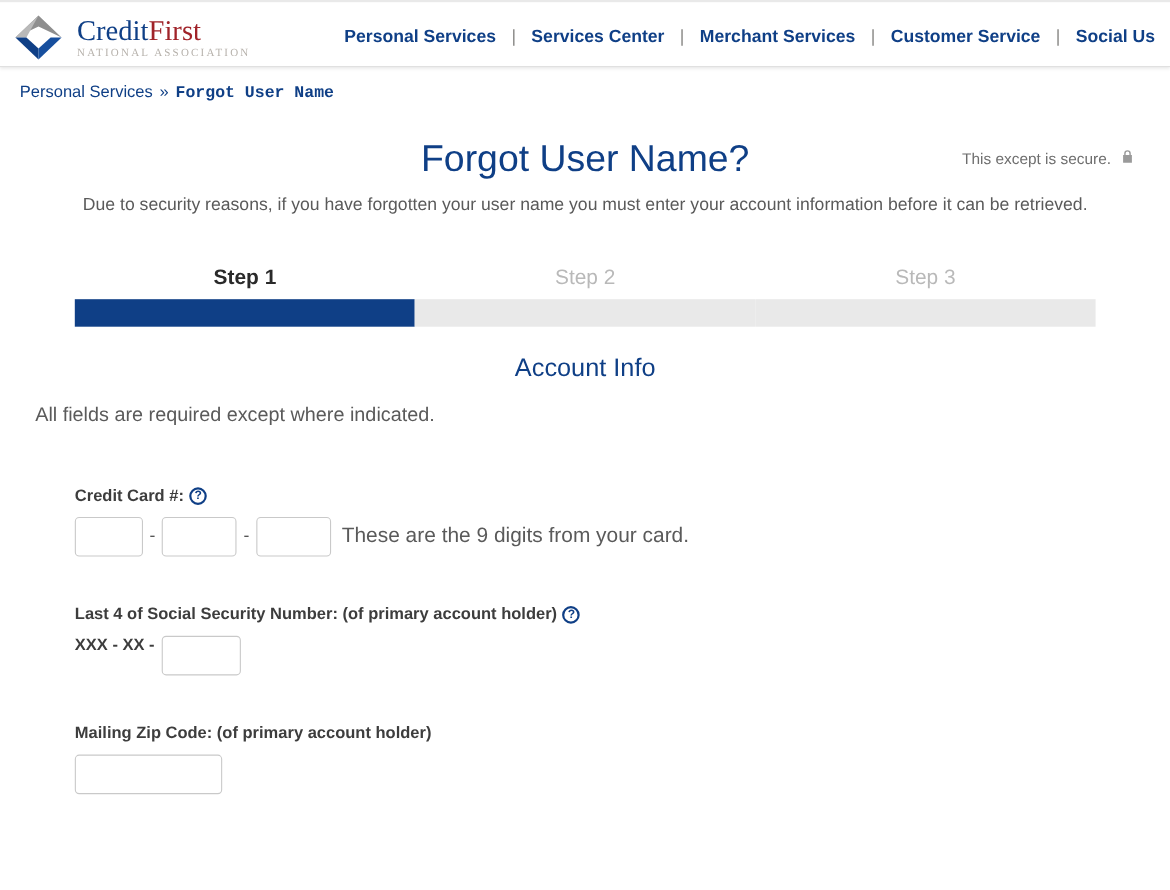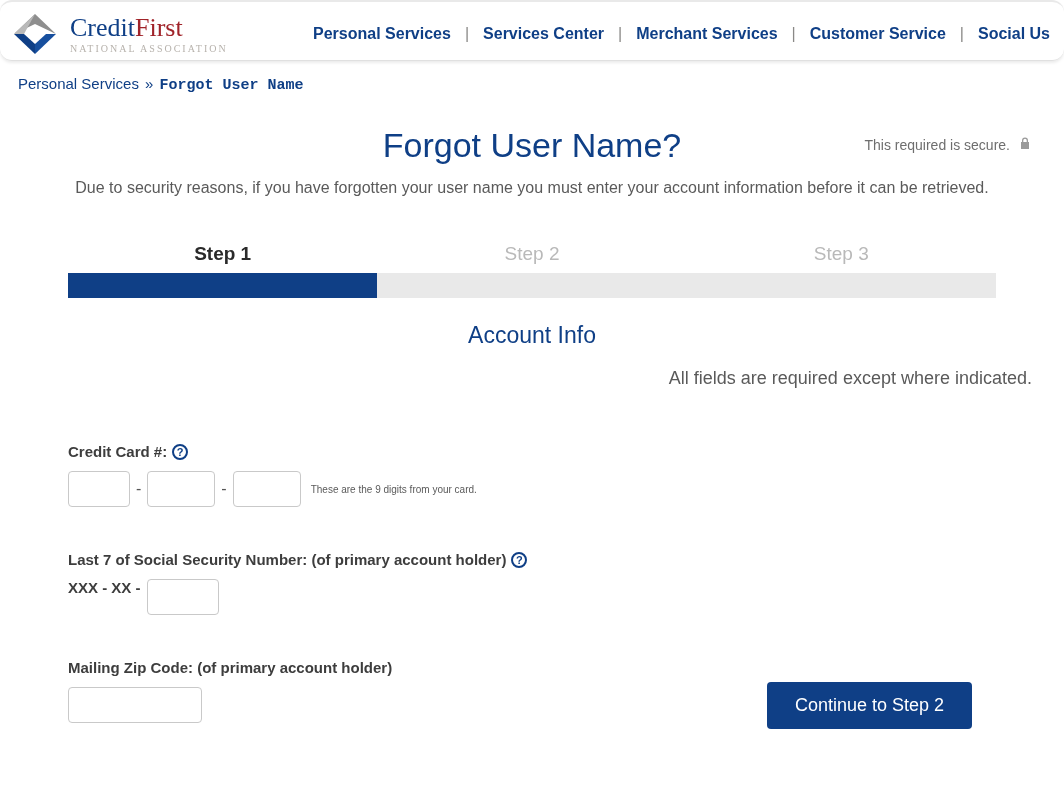--- a/index.html
+++ b/index.html
@@ -11,21 +11,20 @@
     color: #3b3b3b;
   }
   .topbar {
     display: flex;
     align-items: center;
     padding: 8px 0 2px 6px;
     border-top: 2px solid #e9e9e9;
     border-bottom: 1px solid #e0e0e0;
     box-shadow: 0 2px 3px rgba(0,0,0,0.08);
     position: relative;
-    border-radius: 12px;
   }
   .logo-wrap {
     display: flex;
     align-items: center;
     padding: 0 10px 0 0;
   }
   .logo-wrap svg { display: block; }
   .brand-text {
     display: flex;
     flex-direction: column;
@@ -141,21 +140,21 @@
   .progress .seg { flex: 1; background: #e9e9e9; }
   .progress .seg.done { background: #0f3f86; }
   .section-title {
     text-align: center;
     font-size: 23px;
     color: #0f3f86;
     margin-top: 24px;
     font-weight: 400;
   }
   .section-sub {
-    text-align: right;
+    text-align: left;
     color: #5a5a5a;
     font-size: 18px;
     margin-top: 16px;
   }
   .form {
     margin-top: 54px;
     max-width: 928px;
     margin-left: auto;
     margin-right: auto;
     position: relative;
@@ -194,21 +193,21 @@
     height: 36px;
     padding: 0 8px;
     font-size: 15px;
     background: #fff;
   }
   .w-small  { width: 62px;  }
   .w-med    { width: 68px;  }
   .w-ssn    { width: 72px;  }
   .w-zip    { width: 134px; }
   .hint {
-    font-size: 10px;
+    font-size: 19px;
     color: #5a5a5a;
     margin-left: 10px;
   }
   .ssn-row {
     display: flex;
     align-items: flex-start;
     margin-top: 10px;
   }
   .ssn-prefix {
     font-size: 15px;
@@ -266,21 +265,21 @@
   <a href="#">Personal Services</a>
   <span class="arrow">»</span>
   <span class="current">Forgot User Name</span>
 </div>
 
 <div class="page">
 
   <div class="title-row">
     <h1>Forgot User Name?</h1>
     <div class="secure-note">
-      <span>This required is secure.</span>
+      <span>This except is secure.</span>
       <span class="lock">
         <svg width="14" height="14" viewBox="0 0 14 14">
             <path fill="#9a9a9a" d="M4 6V4.5a3 3 0 0 1 6 0V6h1v7H3V6h1zm1.3 0h3.4V4.5a1.7 1.7 0 1 0-3.4 0V6z"></path>
           </svg>
       </span>
     </div>
   </div>
 
   <div class="subtitle">Due to security reasons, if you have forgotten your user name you must enter your account information before it can be retrieved.</div>
 
@@ -311,35 +310,32 @@
         <span class="dash">-</span>
         <input type="text" class="w-med" style="">
         <span class="dash">-</span>
         <input type="text" class="w-med" style="">
         <span class="hint">These are the 9 digits from your card.</span>
       </div>
     </div>
 
     <div class="field-group">
       <div class="field-label">
-        <span>Last 7 of Social Security Number: (of primary account holder)</span>
+        <span>Last 4 of Social Security Number: (of primary account holder)</span>
         <span class="help-icon">?</span>
       </div>
       <div class="ssn-row">
         <span class="ssn-prefix">XXX - XX -</span>
         <input type="text" class="w-ssn" style="">
       </div>
     </div>
 
     <div class="field-group" style="margin-bottom:20px">
       <div class="field-label">Mailing Zip Code: (of primary account holder)</div>
       <div style="margin-top:10px">
         <input type="text" class="w-zip" style="">
       </div>
     </div>
 
-    <div class="submit-row">
-      <button class="primary">Continue to Step 2</button>
-    </div>
 
   </div>
 
 </div>
 
 </body></html>

